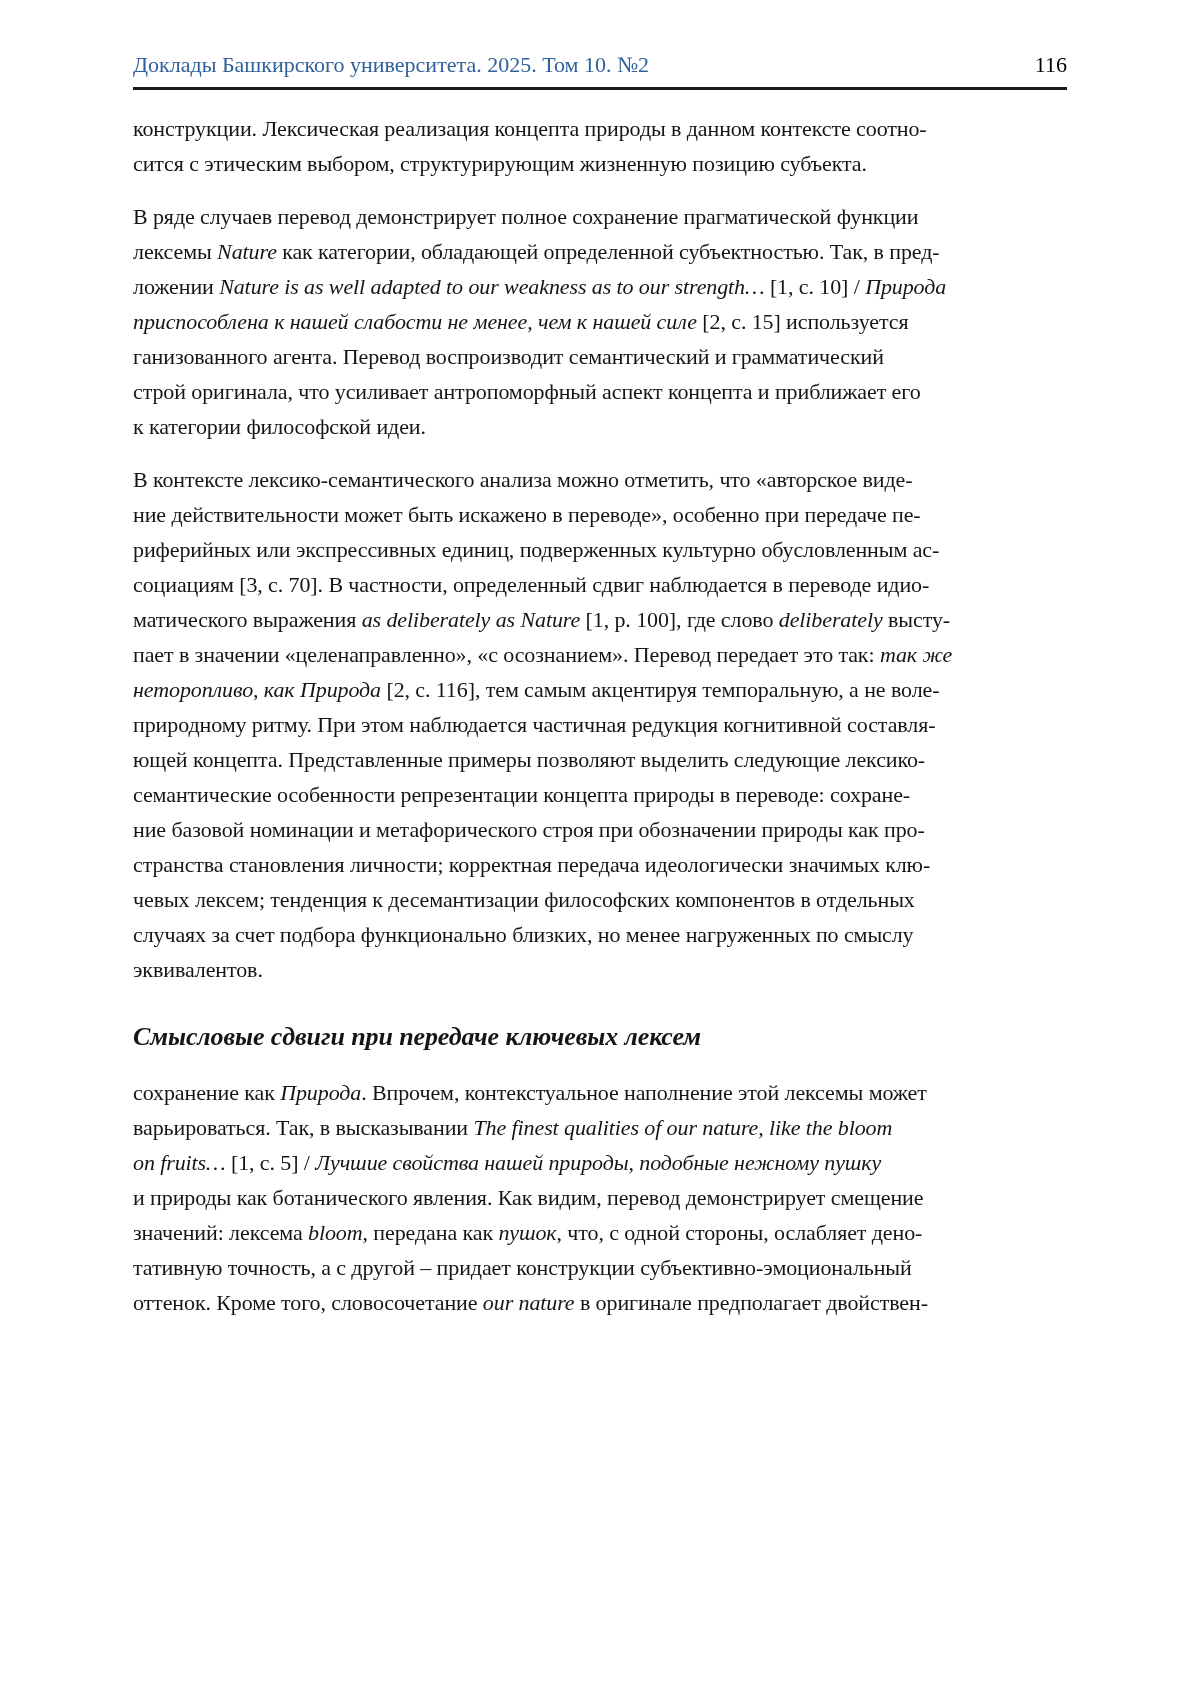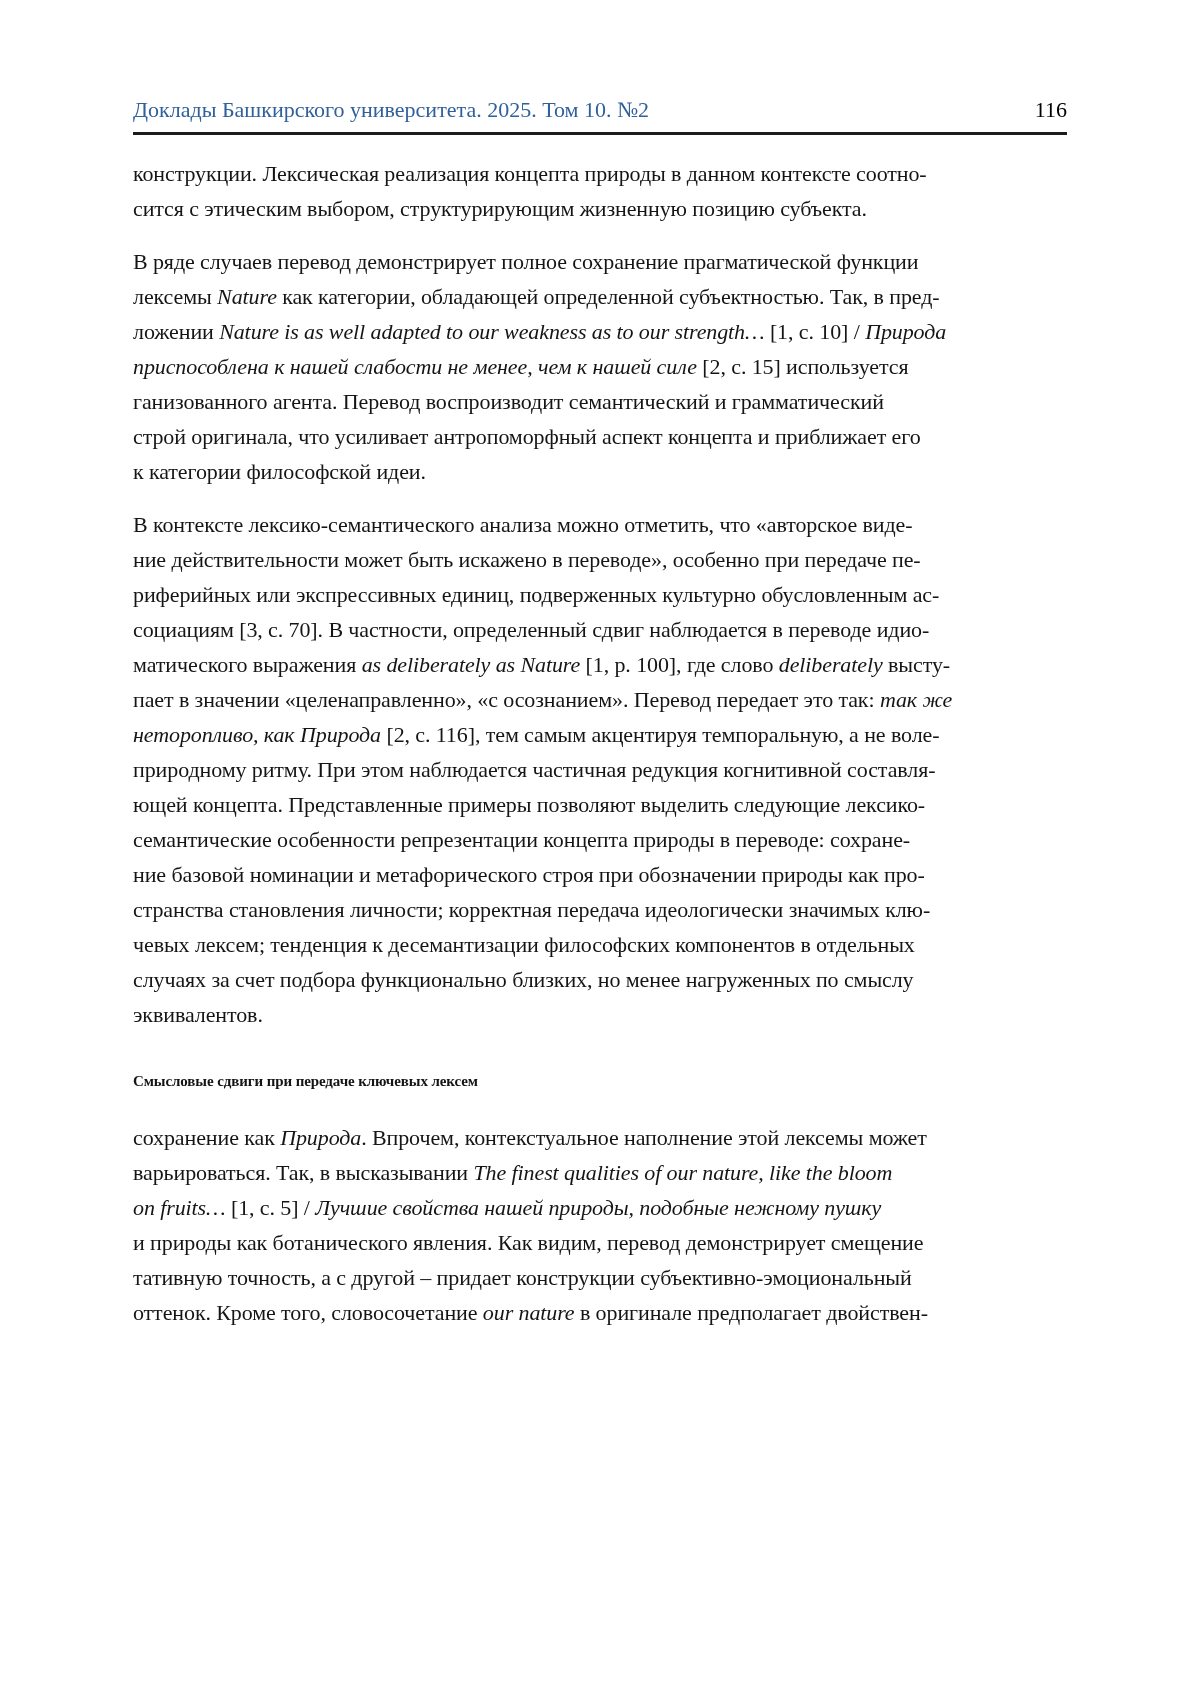--- a/index.html
+++ b/index.html
@@ -11,21 +11,21 @@
     width: 1200px;
     height: 1697px;
     font-family: "Liberation Serif", "DejaVu Serif", serif;
     color: #151515;
     overflow: hidden;
   }
   .page {
     box-sizing: border-box;
     width: 1200px;
     height: 1697px;
-    padding: 97px 133px 0 133px;
+    padding: 52px 133px 0 133px;
     background: #ffffff;
   }
   .running-header {
     display: flex;
     justify-content: space-between;
     align-items: baseline;
     font-size: 22px;
     line-height: 26px;
   }
   .journal-title {
@@ -42,24 +42,25 @@
   .doc-body {
     margin-top: 21px;
     font-size: 22px;
     line-height: 35px;
     letter-spacing: -0.1px;
   }
   .paragraph {
     margin: 0 0 18px 0;
   }
   .doc-heading {
-    font-size: 15px;
+    font-size: 26px;
     font-weight: 700;
     margin: 32px 0 21px 0;
     line-height: 35px;
+    font-style: italic;
   }
   .line {
     white-space: nowrap;
   }
   .run { font-style: normal; }
   .run.italic { font-style: italic; }
 </style>
 </head>
 <body>
 
@@ -100,17 +101,18 @@
         <div class="line"><span class="run">чевых лексем; тенденция к десемантизации философских компонентов в отдельных</span></div>
         <div class="line"><span class="run">случаях за счет подбора функционально близких, но менее нагруженных по смыслу</span></div>
         <div class="line"><span class="run">эквивалентов.</span></div>
       </div>
       <div class="doc-heading">Смысловые сдвиги при передаче ключевых лексем</div>
       <div class="paragraph">
         <div class="line"><span class="run">сохранение как </span><span class="run italic">Природа</span><span class="run">. Впрочем, контекстуальное наполнение этой лексемы может</span></div>
         <div class="line"><span class="run">варьироваться. Так, в высказывании </span><span class="run italic">The finest qualities of our nature, like the bloom</span></div>
         <div class="line"><span class="run italic">on fruits…</span><span class="run"> [1, с. 5] / </span><span class="run italic">Лучшие свойства нашей природы, подобные нежному пушку</span></div>
         <div class="line"><span class="run">и природы как ботанического явления. Как видим, перевод демонстрирует смещение</span></div>
+        <div class="line"><span class="run">значений: лексема </span><span class="run italic">bloom</span><span class="run">, передана как </span><span class="run italic">пушок</span><span class="run">, что, с одной стороны, ослабляет дено-</span></div>
         <div class="line"><span class="run">тативную точность, а с другой – придает конструкции субъективно-эмоциональный</span></div>
         <div class="line"><span class="run">оттенок. Кроме того, словосочетание </span><span class="run italic">our nature</span><span class="run"> в оригинале предполагает двойствен-</span></div>
       </div>
     </div>
 </div>
 
 </body></html>

